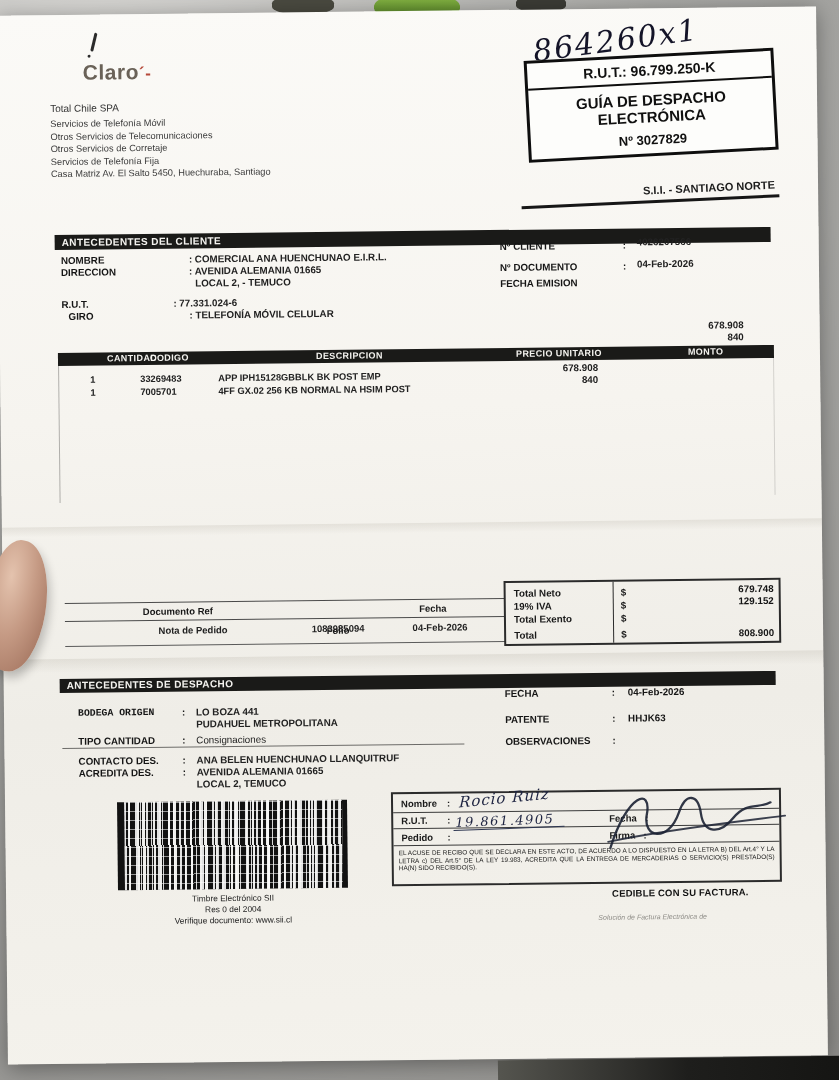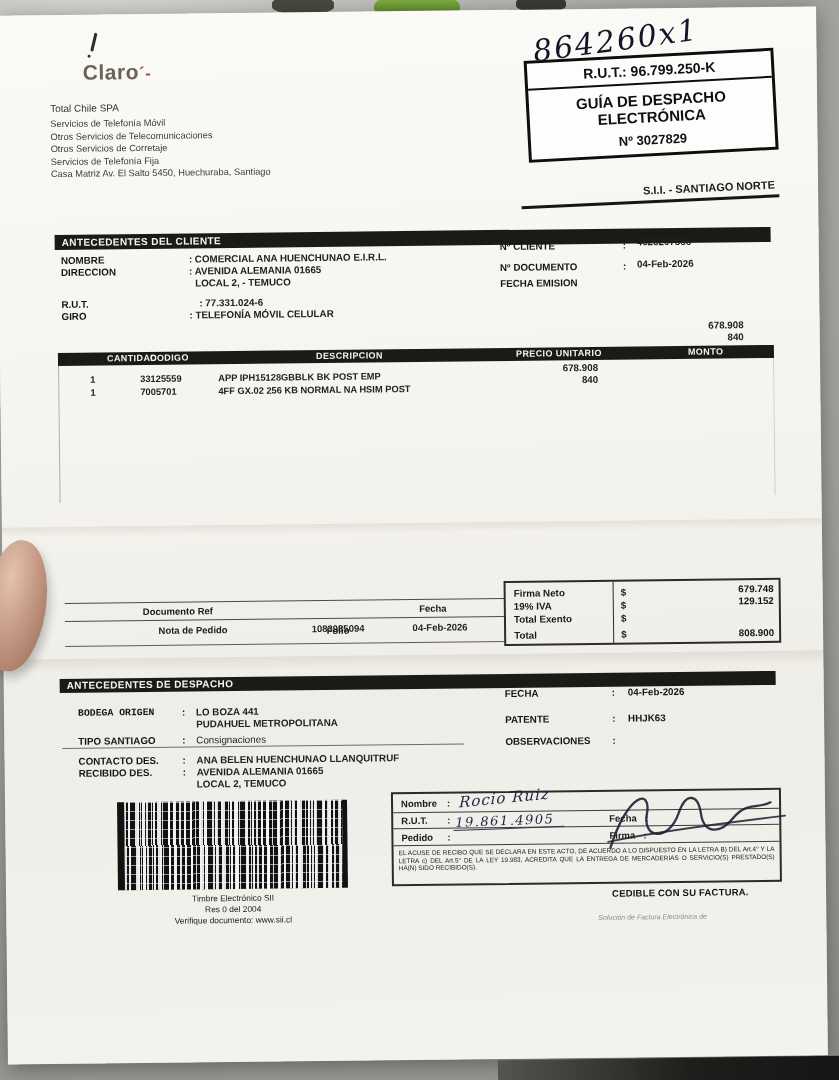--- a/index.html
+++ b/index.html
@@ -128,22 +128,22 @@
     <div class="abs sii-office" style="left:523px; top:176px; width:258px;">S.I.I. - SANTIAGO NORTE</div>
 
     <div class="abs bar" style="left:56px; top:220px; width:716px; height:15px;">ANTECEDENTES DEL CLIENTE</div>
 
     <span class="abs b" style="left:62px;  top:240px;">NOMBRE</span>
     <span class="abs v" style="left:190px; top:240px;">: COMERCIAL ANA HUENCHUNAO E.I.R.L.</span>
     <span class="abs b" style="left:62px;  top:252px;">DIRECCION</span>
     <span class="abs v" style="left:190px; top:252px;">: AVENIDA ALEMANIA 01665</span>
     <span class="abs v" style="left:196px; top:264px;">LOCAL 2, -  TEMUCO</span>
     <span class="abs b" style="left:62px;  top:284px;">R.U.T.</span>
-    <span class="abs v" style="left:200px; top:284px;text-align:center;">: 77.331.024-6</span>
-    <span class="abs b" style="left:62px;  top:296px;">GIRO</span>
+    <span class="abs v" style="left:174px; top:284px;text-align:center;">: 77.331.024-6</span>
+    <span class="abs b" style="left:69px;  top:296px;">GIRO</span>
     <span class="abs v" style="left:190px; top:296px;">: TELEFONÍA MÓVIL CELULAR</span>
 
     <span class="abs b" style="left:501px; top:231px;text-align:right;">Nº CLIENTE</span>
     <span class="abs b" style="left:501px; top:243px;margin-top:9px;">Nº DOCUMENTO</span>
     <span class="abs b" style="left:501px; top:268px;">FECHA EMISION</span>
     <span class="abs c" style="left:624px; top:231px;">:</span>
     <span class="abs v" style="left:638px; top:228px;">4026207566</span>
     <span class="abs c" style="left:624px; top:252px;">:</span>
     <span class="abs v" style="left:638px; top:250px;">04-Feb-2026</span>
 
@@ -161,42 +161,42 @@
       <span style="left:458px;">PRECIO UNITARIO</span>
       <span style="left:630px;">MONTO</span>
     </div>
 
     <div class="abs num" style="left:498px; top:353px; width:100px;">
       <div>678.908</div>
       <div>840</div>
     </div>
 
     <span class="abs v" style="left:90px;  top:360px; font-size:9.3px;">1</span>
-    <span class="abs v" style="left:140px; top:360px; font-size:9.3px;">33125559</span>
+    <span class="abs v" style="left:140px; top:360px; font-size:9.3px;">33269483</span>
     <span class="abs v" style="left:218px; top:360px; font-size:9.3px;">APP IPH15128GBBLK BK POST EMP</span>
     <span class="abs v" style="left:90px;  top:373px; font-size:9.3px;">1</span>
     <span class="abs v" style="left:140px; top:373px; font-size:9.3px;">7005701</span>
     <span class="abs v" style="left:218px; top:373px; font-size:9.3px;">4FF GX.02 256 KB NORMAL NA HSIM POST</span>
 
     <div class="crease" style="top:512px; height:10px;"></div>
     <div class="crease" style="top:644px; height:14px;"></div>
 
     <div class="abs docref" style="left:62px; top:588px; width:440px; height:44px;">
       <span class="hd" style="left:43px;  top:3px; width:140px;">Documento Ref</span>
       <span class="hd" style="left:233px; top:3px; width:80px;margin-top:21px;">Folio</span>
       <span class="hd" style="left:328px; top:3px; width:80px;">Fecha</span>
       <div class="line"></div>
       <span class="rw" style="left:58px;  top:22px; width:140px;">Nota de Pedido</span>
       <span class="rw" style="left:233px; top:22px; width:80px;">1083985094</span>
       <span class="rw" style="left:335px; top:22px; width:80px;">04-Feb-2026</span>
     </div>
 
     <div class="abs totals" style="left:501px; top:571px; width:277px; height:65px;">
       <div class="vline"></div>
-      <span class="lab" style="top:5px;">Firma Neto</span>
+      <span class="lab" style="top:5px;">Total Neto</span>
       <span class="cur" style="top:5px;">$</span>
       <span class="amt" style="top:3px;">679.748</span>
       <span class="lab" style="top:18px;">19% IVA</span>
       <span class="cur" style="top:18px;">$</span>
       <span class="amt" style="top:15px;">129.152</span>
       <span class="lab" style="top:31px;">Total Exento</span>
       <span class="cur" style="top:31px;">$</span>
       <span class="amt" style="top:31px;"></span>
       <span class="lab" style="top:47px;">Total</span>
       <span class="cur" style="top:47px;">$</span>
@@ -211,34 +211,34 @@
 
     <span class="abs b" style="left:74px;  top:693px;font-family:Liberation Mono, monospace;">BODEGA ORIGEN</span>
     <span class="abs c" style="left:178px; top:693px;">:</span>
     <span class="abs v" style="left:192px; top:693px;text-align:center;">LO BOZA 441</span>
     <span class="abs v" style="left:192px; top:705px;">PUDAHUEL  METROPOLITANA</span>
 
     <span class="abs b" style="left:501px; top:704px;">PATENTE</span>
     <span class="abs c" style="left:608px; top:704px;">:</span>
     <span class="abs b" style="left:624px; top:704px;">HHJK63</span>
 
-    <span class="abs b" style="left:74px;  top:721px;">TIPO SANTIAGO</span>
+    <span class="abs b" style="left:74px;  top:721px;">TIPO CANTIDAD</span>
     <span class="abs c" style="left:178px; top:721px;">:</span>
     <span class="abs v" style="left:192px; top:721px; font-weight:500;">Consignaciones</span>
 
     <span class="abs b" style="left:501px; top:726px;">OBSERVACIONES</span>
     <span class="abs c" style="left:608px; top:726px;">:</span>
 
     <div class="abs" style="left:58px; top:733px; width:402px; border-top:1.2px solid rgba(0,0,0,.55);"></div>
 
     <span class="abs b" style="left:74px;  top:741px;">CONTACTO DES.</span>
     <span class="abs c" style="left:178px; top:741px;">:</span>
     <span class="abs v" style="left:192px; top:741px;">ANA BELEN HUENCHUNAO LLANQUITRUF</span>
 
-    <span class="abs b" style="left:74px;  top:753px;">RECIBIDO DES.</span>
+    <span class="abs b" style="left:74px;  top:753px;">ACREDITA DES.</span>
     <span class="abs c" style="left:178px; top:753px;">:</span>
     <span class="abs v" style="left:192px; top:753px;">AVENIDA ALEMANIA 01665</span>
     <span class="abs v" style="left:192px; top:765px;">LOCAL 2,  TEMUCO</span>
 
     <div class="abs barcode" style="left:112px; top:788px; width:230px; height:88px;"></div>
     <div class="abs timbre" style="left:104px; top:880px; width:246px;">
       <div>Timbre Electrónico SII</div>
       <div>Res  0 del 2004</div>
       <div>Verifique documento: www.sii.cl</div>
     </div>

